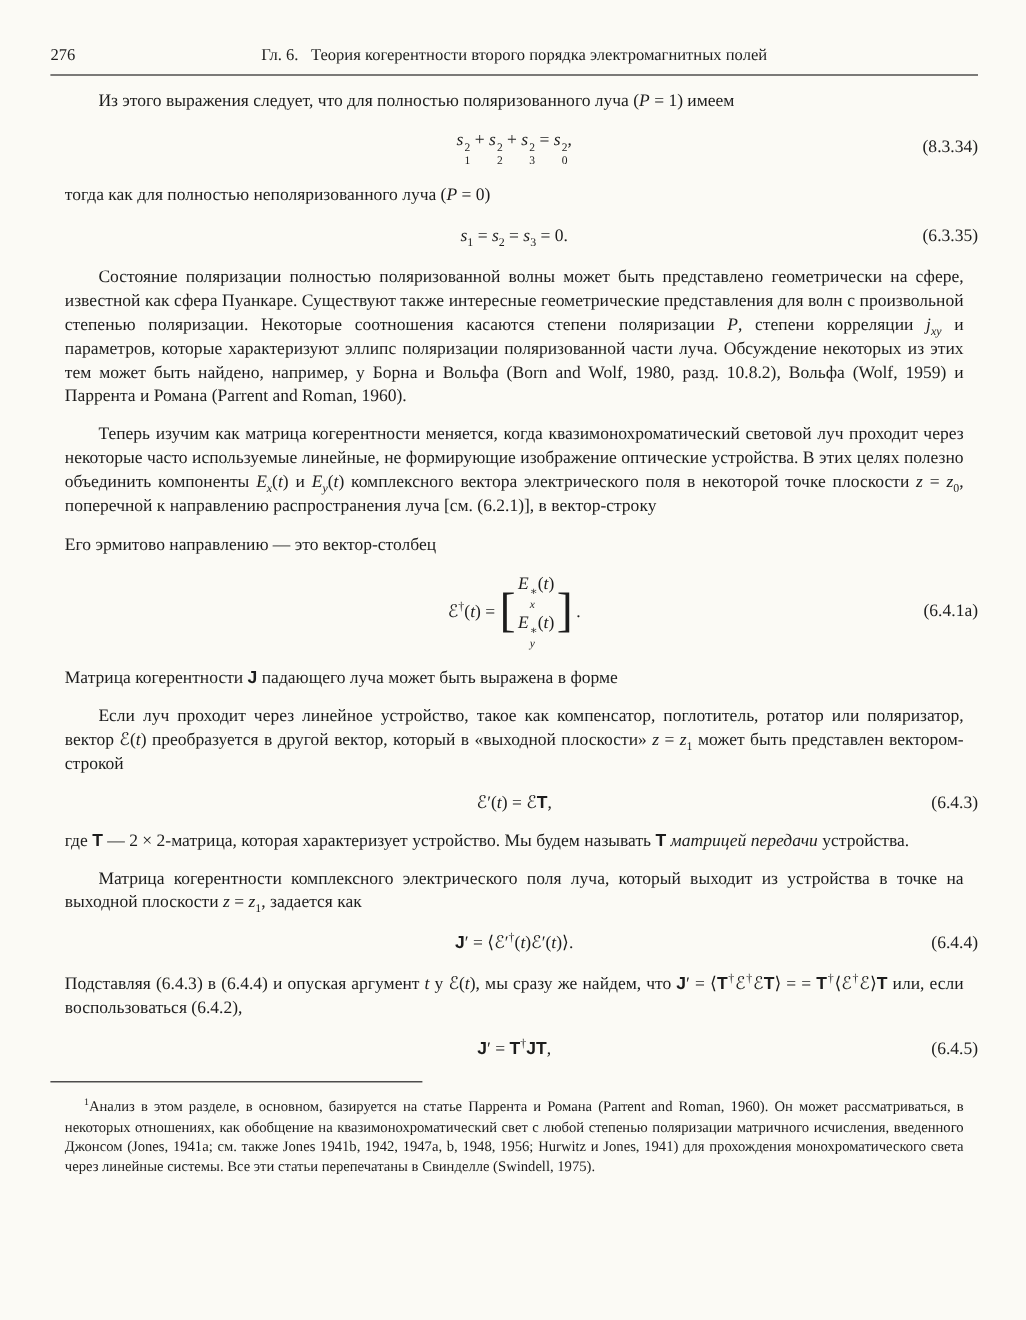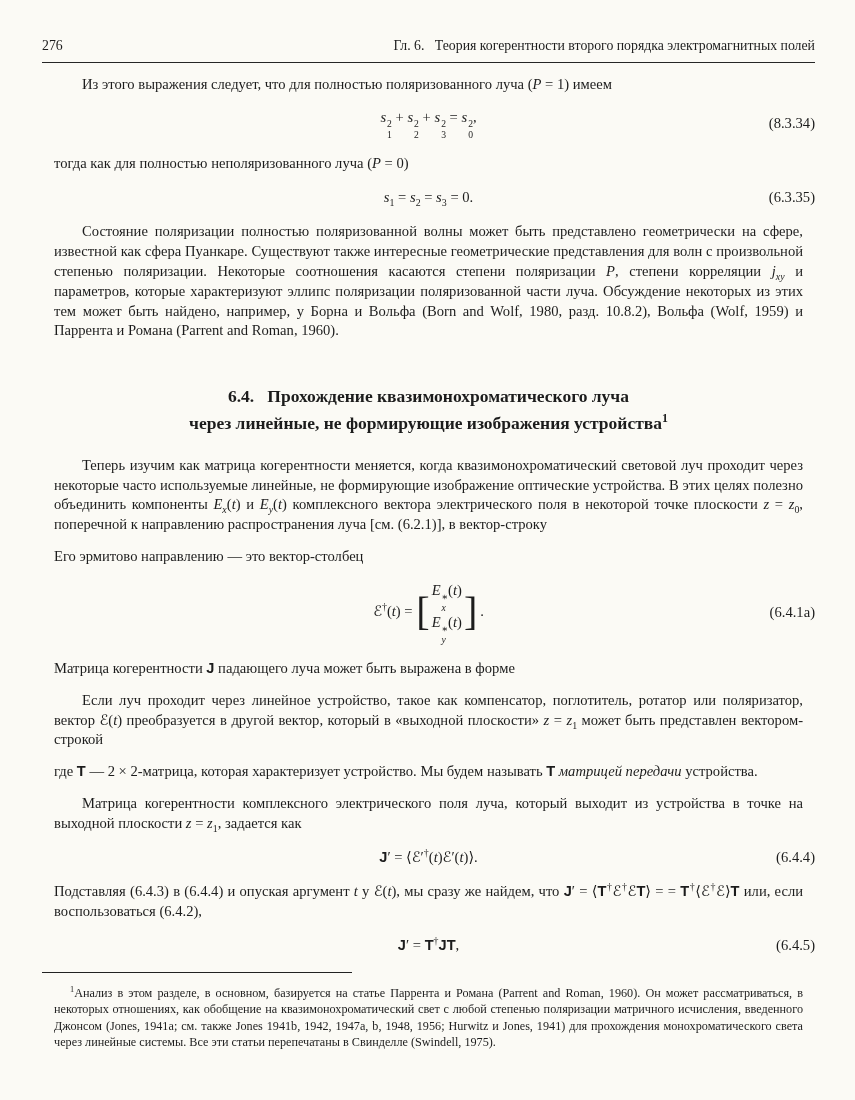--- a/index.html
+++ b/index.html
@@ -10,21 +10,21 @@
     margin:0 auto;
     padding:38px 40px 20px 42px;
     background:#fbfaf5;
     color:#1c1c1c;
     font-family:"Liberation Serif","DejaVu Serif","DejaVu Sans",serif;
     font-size:14.6px;
     line-height:1.36;
     overflow:hidden;
   }
   
-  .hdr{position:relative;text-align:right;font-size:13.8px;line-height:1.2;}
+  .hdr{position:relative;text-align:center;font-size:13.8px;line-height:1.2;}
   .hdr .pn{position:absolute;left:0;top:0;}
   .hrule{border:0;border-top:1.4px solid #262626;margin:7px 0 0 0;}
   
   p.body{margin:12px;text-align:justify;}
   p.ind{text-indent:28px;}
   .sp-a{margin-top:23px;}
   .sp-b{margin-top:5px;}
   
   .eq{position:relative;text-align:center;margin:14px 0;min-height:20px;}
   .eq .lbl{position:absolute;right:0;top:50%;transform:translateY(-50%);}
@@ -75,24 +75,20 @@
 
   <p class="body">тогда как для полностью неполяризованного луча (<i>P</i> = 0)</p>
 
   <div class="eq">
     <span><i>s</i><sub>1</sub> = <i>s</i><sub>2</sub> = <i>s</i><sub>3</sub> = 0.</span>
     <span class="lbl">(6.3.35)</span>
   </div>
 
   <p class="body ind sp-b">Состояние поляризации полностью поляризованной волны может быть представлено геометрически на сфере, известной как сфера Пуанкаре. Существуют также интересные геометрические представления для волн с произвольной степенью поляризации. Некоторые соотношения касаются степени поляризации <i>P</i>, степени корреляции <i>j<sub>xy</sub></i> и параметров, которые характеризуют эллипс поляризации поляризованной части луча. Обсуждение некоторых из этих тем может быть найдено, например, у Борна и Вольфа (Born and Wolf, 1980, разд. 10.8.2), Вольфа (Wolf, 1959) и Паррента и Романа (Parrent and Roman, 1960).</p>
 
-  <div class="sec">
-    <div>6.4.&nbsp;&nbsp;&nbsp;Прохождение квазимонохроматического луча</div>
-    <div>через линейные, не формирующие изображения устройства<sup>1</sup></div>
-  </div>
 
   <p class="body ind">Теперь изучим как матрица когерентности меняется, когда квазимонохроматический световой луч проходит через некоторые часто используемые линейные, не формирующие изображение оптические устройства. В этих целях полезно объединить компоненты <i>E<sub>x</sub></i>(<i>t</i>) и <i>E<sub>y</sub></i>(<i>t</i>) комплексного вектора электрического поля в некоторой точке плоскости <i>z</i> = <i>z</i><sub>0</sub>, поперечной к направлению распространения луча [см. (6.2.1)], в вектор-строку</p>
 
 
   <p class="body">Его эрмитово направлению — это вектор-столбец</p>
 
   <div class="eq">
     <span>ℰ<sup>†</sup>(<i>t</i>) = <span class="br">[</span><span class="col">
           <span><i>E</i><span class="vs">
               <span>∗</span>
@@ -104,20 +100,24 @@
             </span>(<i>t</i>)</span>
         </span><span class="br">]</span> .</span>
     <span class="lbl">(6.4.1a)</span>
   </div>
 
   <p class="body">Матрица когерентности <span class="bsf">J</span> падающего луча может быть выражена в форме</p>
 
 
   <p class="body ind sp-b">Если луч проходит через линейное устройство, такое как компенсатор, поглотитель, ротатор или поляризатор, вектор ℰ(<i>t</i>) преобразуется в другой вектор, который в «выходной плоскости» <i>z</i> = <i>z</i><sub>1</sub> может быть представлен вектором-строкой</p>
 
+  <div class="eq tight">
+    <span>ℰ′(<i>t</i>) = ℰ<span class="bsf">T</span>,</span>
+    <span class="lbl">(6.4.3)</span>
+  </div>
 
   <p class="body">где <span class="bsf">T</span> — 2 × 2-матрица, которая характеризует устройство. Мы будем называть <span class="bsf">T</span> <i>матрицей передачи</i> устройства.</p>
 
   <p class="body ind">Матрица когерентности комплексного электрического поля луча, который выходит из устройства в точке на выходной плоскости <i>z</i> = <i>z</i><sub>1</sub>, задается как</p>
 
   <div class="eq">
     <span><span class="bsf">J</span>′ = ⟨ℰ′<sup>†</sup>(<i>t</i>)ℰ′(<i>t</i>)⟩.</span>
     <span class="lbl">(6.4.4)</span>
   </div>
 

